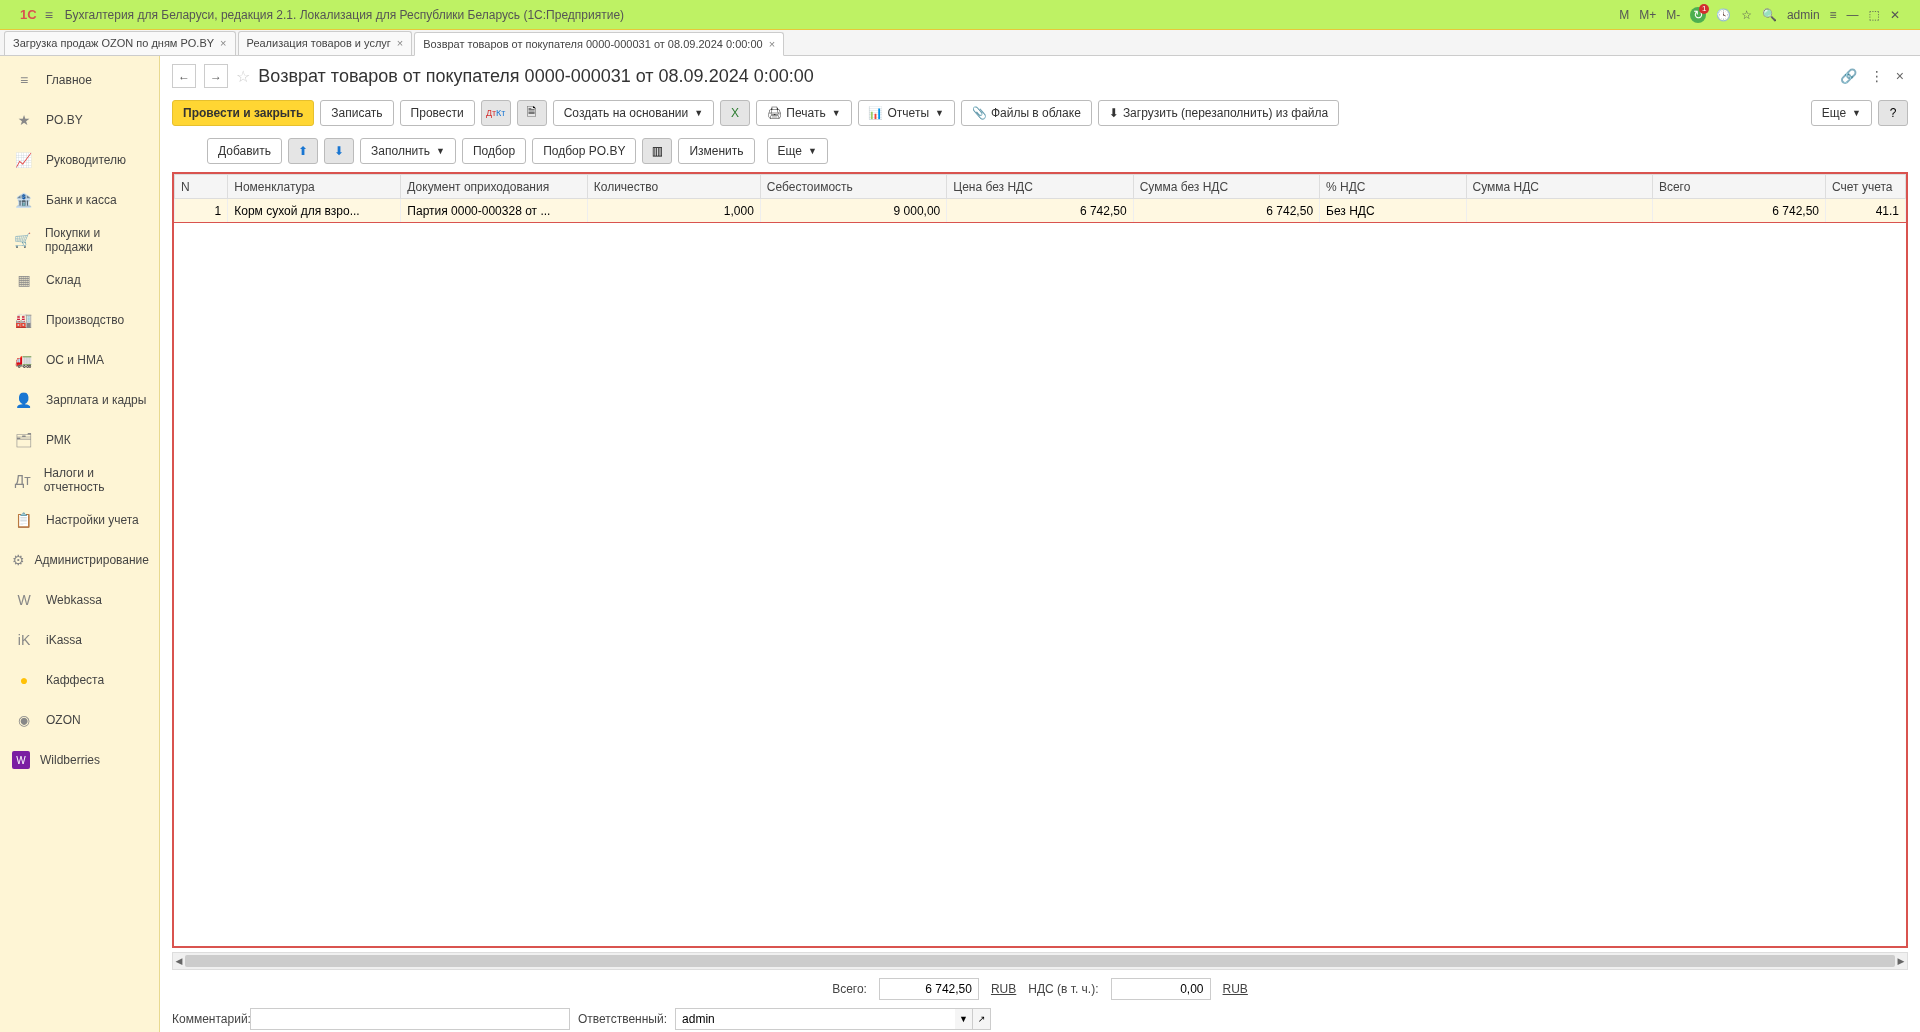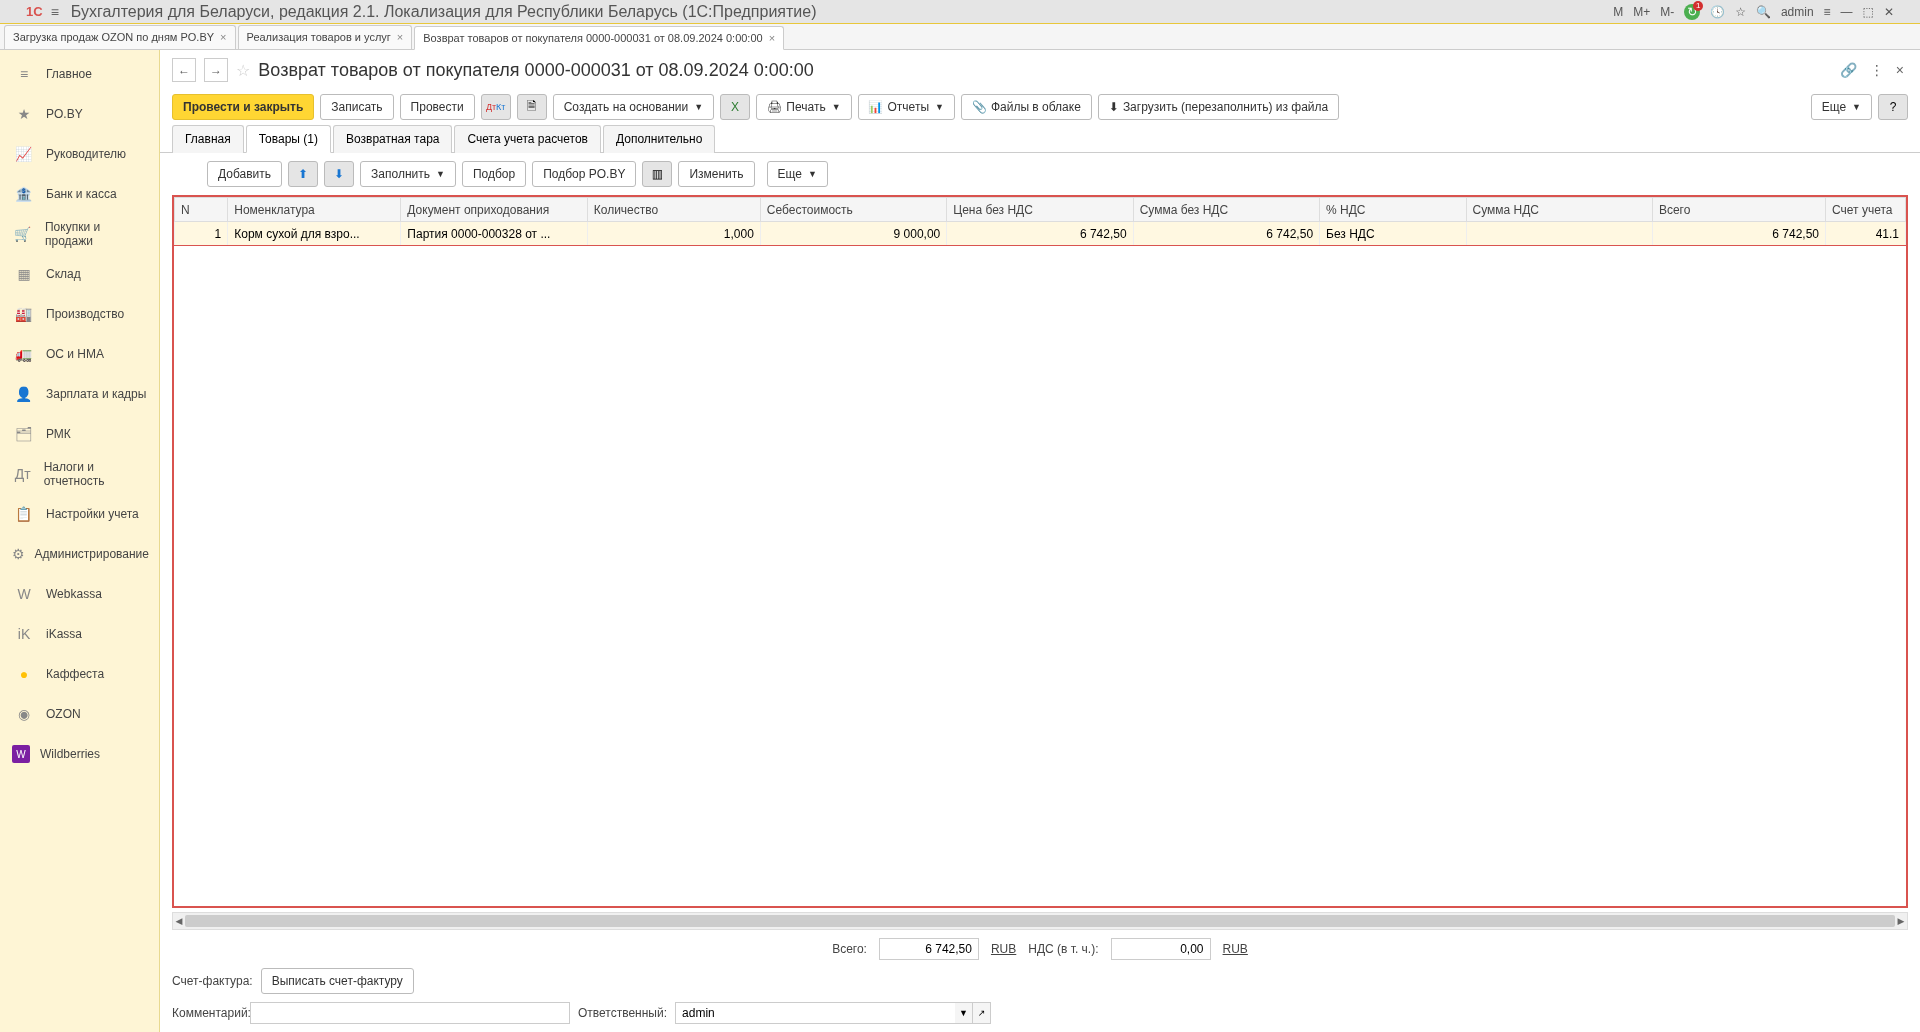--- a/index.html
+++ b/index.html
@@ -1,22 +1,22 @@
 <!DOCTYPE html>
 <html><head>
   <meta charset="utf-8">
   <style>
     * { margin: 0; padding: 0; box-sizing: border-box; font-family: Arial, sans-serif; }
     body { background: #fff; font-size: 12px; overflow: hidden; }
     
     
-    .titlebar { height: 24px; background: #e5e5e5; display: flex; align-items: center; padding: 0 26px; border-bottom: 1px solid #e8c73a; }
+    .titlebar { height: 30px; background: #bef264; display: flex; align-items: center; padding: 0 20px; border-bottom: 1px solid #e8c73a; }
     .titlebar .logo { font-weight: bold; color: #d9534f; font-size: 13px; margin-right: 8px; }
     .titlebar .hamburger { margin-right: 12px; cursor: pointer; font-size: 14px; color: #666; }
-    .titlebar .title { color: #555; font-size: 16px; }
+    .titlebar .title { color: #555; font-size: 12px; }
     .titlebar .right { margin-left: auto; display: flex; align-items: center; gap: 10px; color: #555; }
     .titlebar .right span { cursor: pointer; font-size: 12px; }
     .titlebar .badge { background: #4caf50; color: #fff; border-radius: 50%; width: 16px; height: 16px; font-size: 9px; display: inline-flex; align-items: center; justify-content: center; position: relative; }
     .titlebar .badge::after { content: "1"; position: absolute; top: -3px; right: -3px; background: #d32f2f; color: #fff; border-radius: 50%; width: 10px; height: 10px; font-size: 8px; display: flex; align-items: center; justify-content: center; }
     
     
     .tabsbar { height: 26px; background: #f5f5f5; border-bottom: 1px solid #ccc; display: flex; align-items: center; padding-left: 4px; }
     .doctab { height: 24px; display: flex; align-items: center; padding: 0 8px; border: 1px solid #ccc; border-bottom: none; background: #f9f9f9; margin-right: 2px; font-size: 11px; color: #444; cursor: pointer; border-radius: 3px 3px 0 0; }
     .doctab.active { background: #fff; border-bottom: 1px solid #fff; position: relative; top: 1px; }
     .doctab .close { margin-left: 6px; color: #888; font-size: 11px; }
@@ -248,27 +248,20 @@
           <span>Загрузить (перезаполнить) из файла</span>
         </button>
       <div class="spacer"></div>
       <button class="btn">
           <span>Еще</span>
           <span class="caret">▼</span>
         </button>
       <button class="iconbtn">?</button>
     </div>
 
-    <div class="sectabs">
-      <div class="sectab">Главная</div>
-      <div class="sectab active">Товары (1)</div>
-      <div class="sectab">Возвратная тара</div>
-      <div class="sectab">Счета учета расчетов</div>
-      <div class="sectab">Дополнительно</div>
-    </div>
 
     <div class="subtoolbar">
       <button class="btn">Добавить</button>
       <button class="iconbtn colblue">⬆</button>
       <button class="iconbtn colblue">⬇</button>
       <button class="btn">
           <span>Заполнить</span>
           <span class="caret">▼</span>
         </button>
       <button class="btn">Подбор</button>
@@ -326,24 +319,20 @@
     <div class="footer">
       <div class="footrow" style="justify-content: center; gap: 12px;">
         <label>Всего:</label>
         <div class="val">6 742,50</div>
         <span class="rub">RUB</span>
         <label>НДС (в т. ч.):</label>
         <div class="val">0,00</div>
         <span class="rub">RUB</span>
       </div>
       <div class="footrow">
-        <label>Счет-фактура:</label>
-        <button class="btn">Выписать счет-фактуру</button>
-      </div>
-      <div class="footrow">
         <label style="width:70px">Комментарий:</label>
         <input type="text" style="width: 320px;">
         <label>Ответственный:</label>
         <div class="combo">
           <input type="text" style="width: 280px;" value="admin">
           <div class="cb">▼</div>
           <div class="cb">↗</div>
         </div>
       </div>
     </div>

